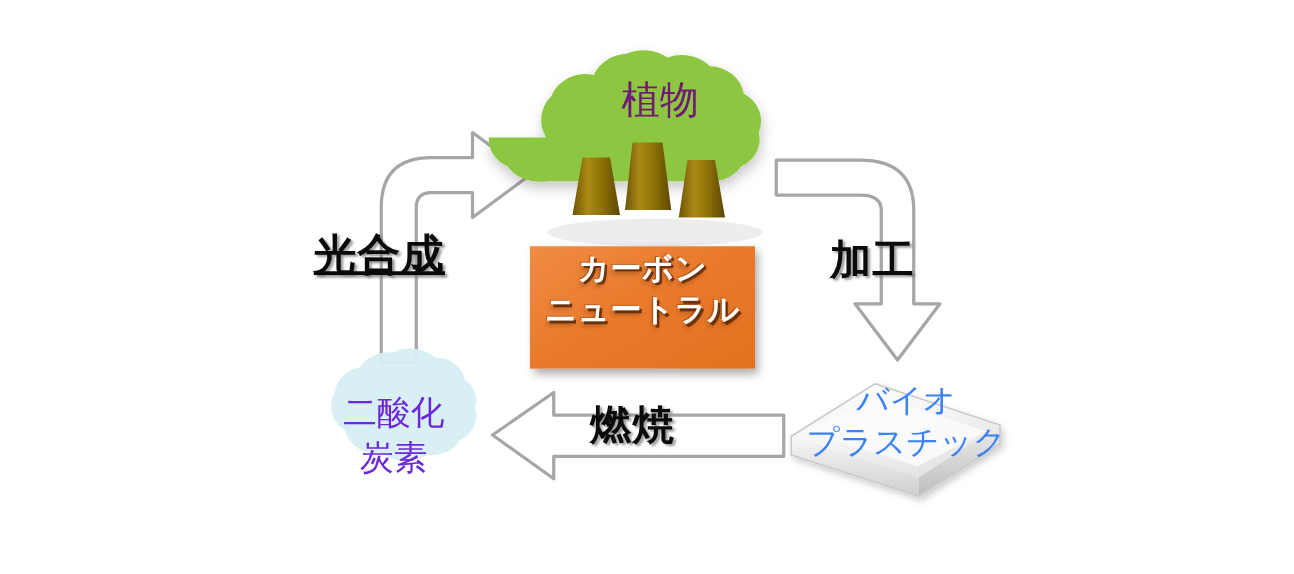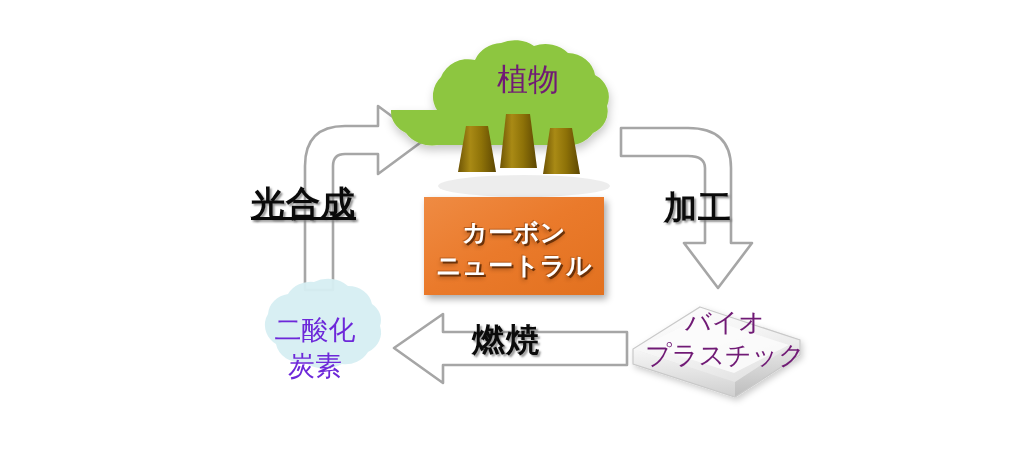--- a/index.html
+++ b/index.html
@@ -46,21 +46,21 @@
     left: 424px;
     top: 197px;
     width: 180px;
     height: 98px;
     background: linear-gradient(150deg, #ef8b43 0%, #ea7a2b 48%, #e2711f 100%);
     box-shadow: 3px 4px 7px rgba(0,0,0,0.33);
   }
   .cn-text {
     position: absolute;
     left: 424px;
-    top: 216px;
+    top: 199px;
     width: 180px;
     font-size: 25px;
     font-weight: bold;
     color: #ffffff;
     letter-spacing: 0.5px;
     line-height: 1.32;
     text-align: center;
     text-shadow:
       2px 2px 0 rgba(90,40,5,0.85),
       -1px -1px 0 rgba(150,70,15,0.55),
@@ -76,22 +76,23 @@
     color: #6d28d9;
     line-height: 1.33;
   }
 
   
   .bio-label {
     left: 630px;
     top: 306px;
     width: 190px;
     font-size: 26px;
-    color: #701a75;
+    color: #3b82f6;
     line-height: 1.28;
+    font-family: Liberation Mono, monospace;
   }
 
   
   .edge-label {
     position: absolute;
     white-space: pre;
     font-weight: bold;
     color: #0a0a0a;
     text-shadow: 2px 2px 2px rgba(120,120,120,0.75);
     pointer-events: none;

